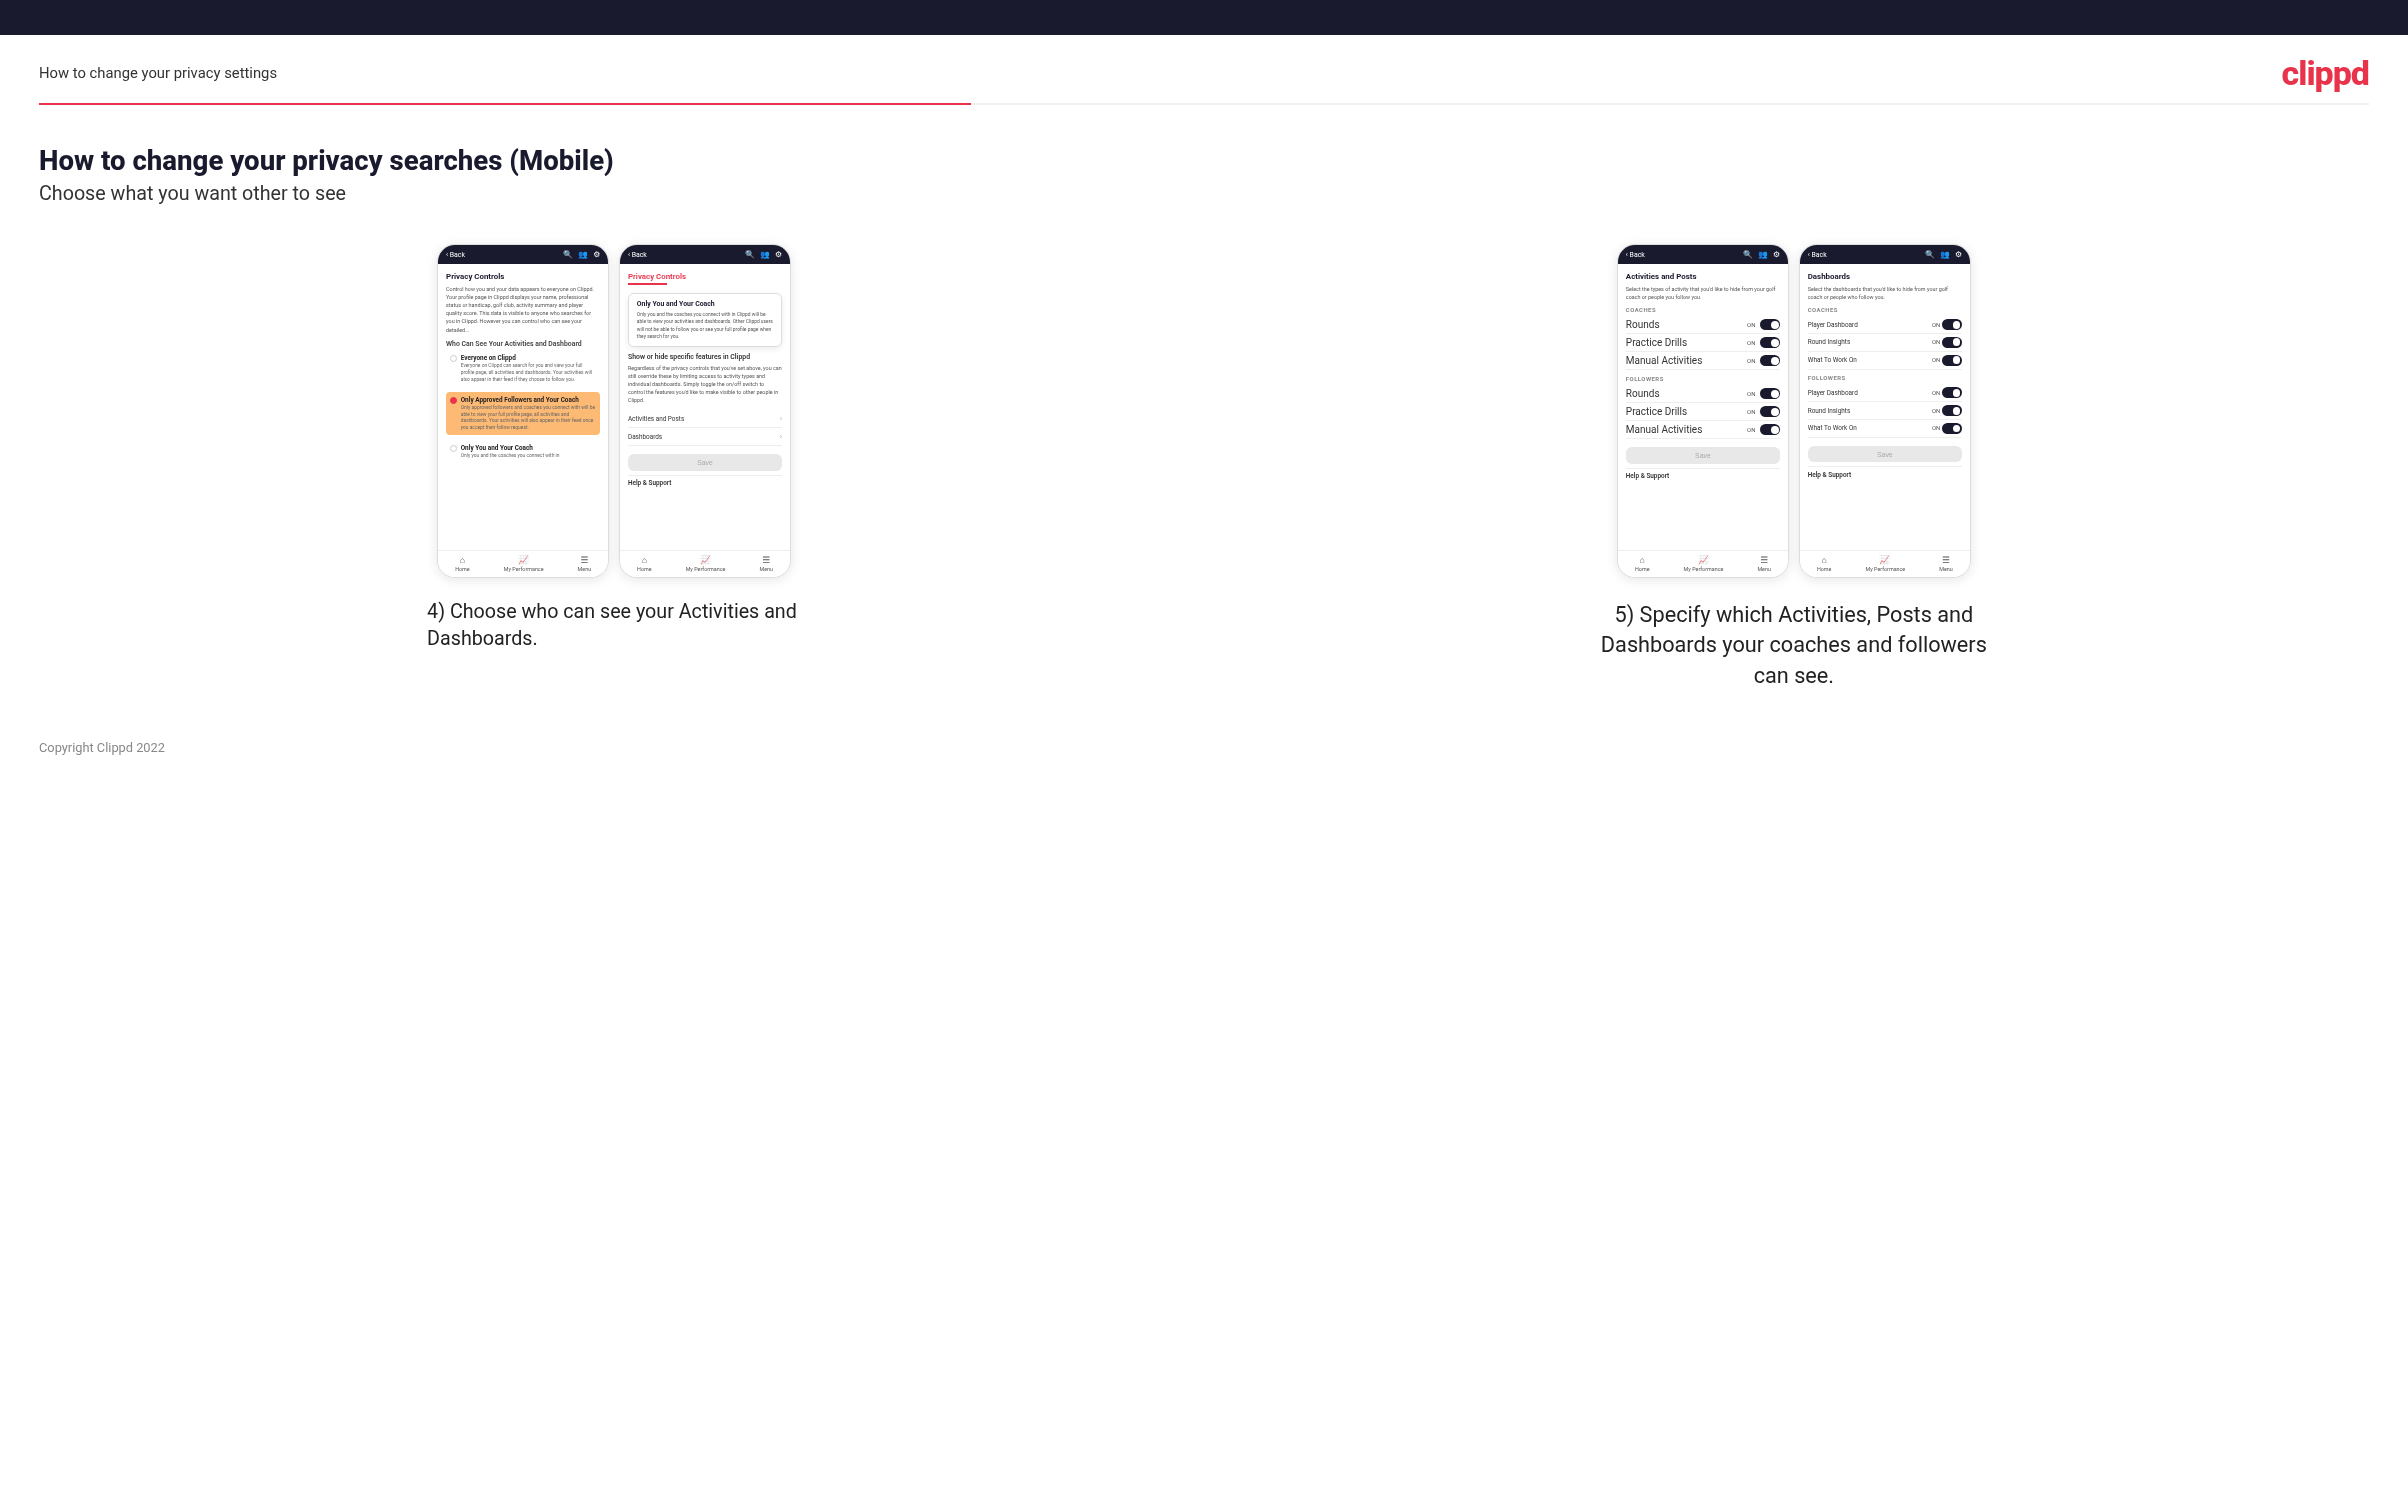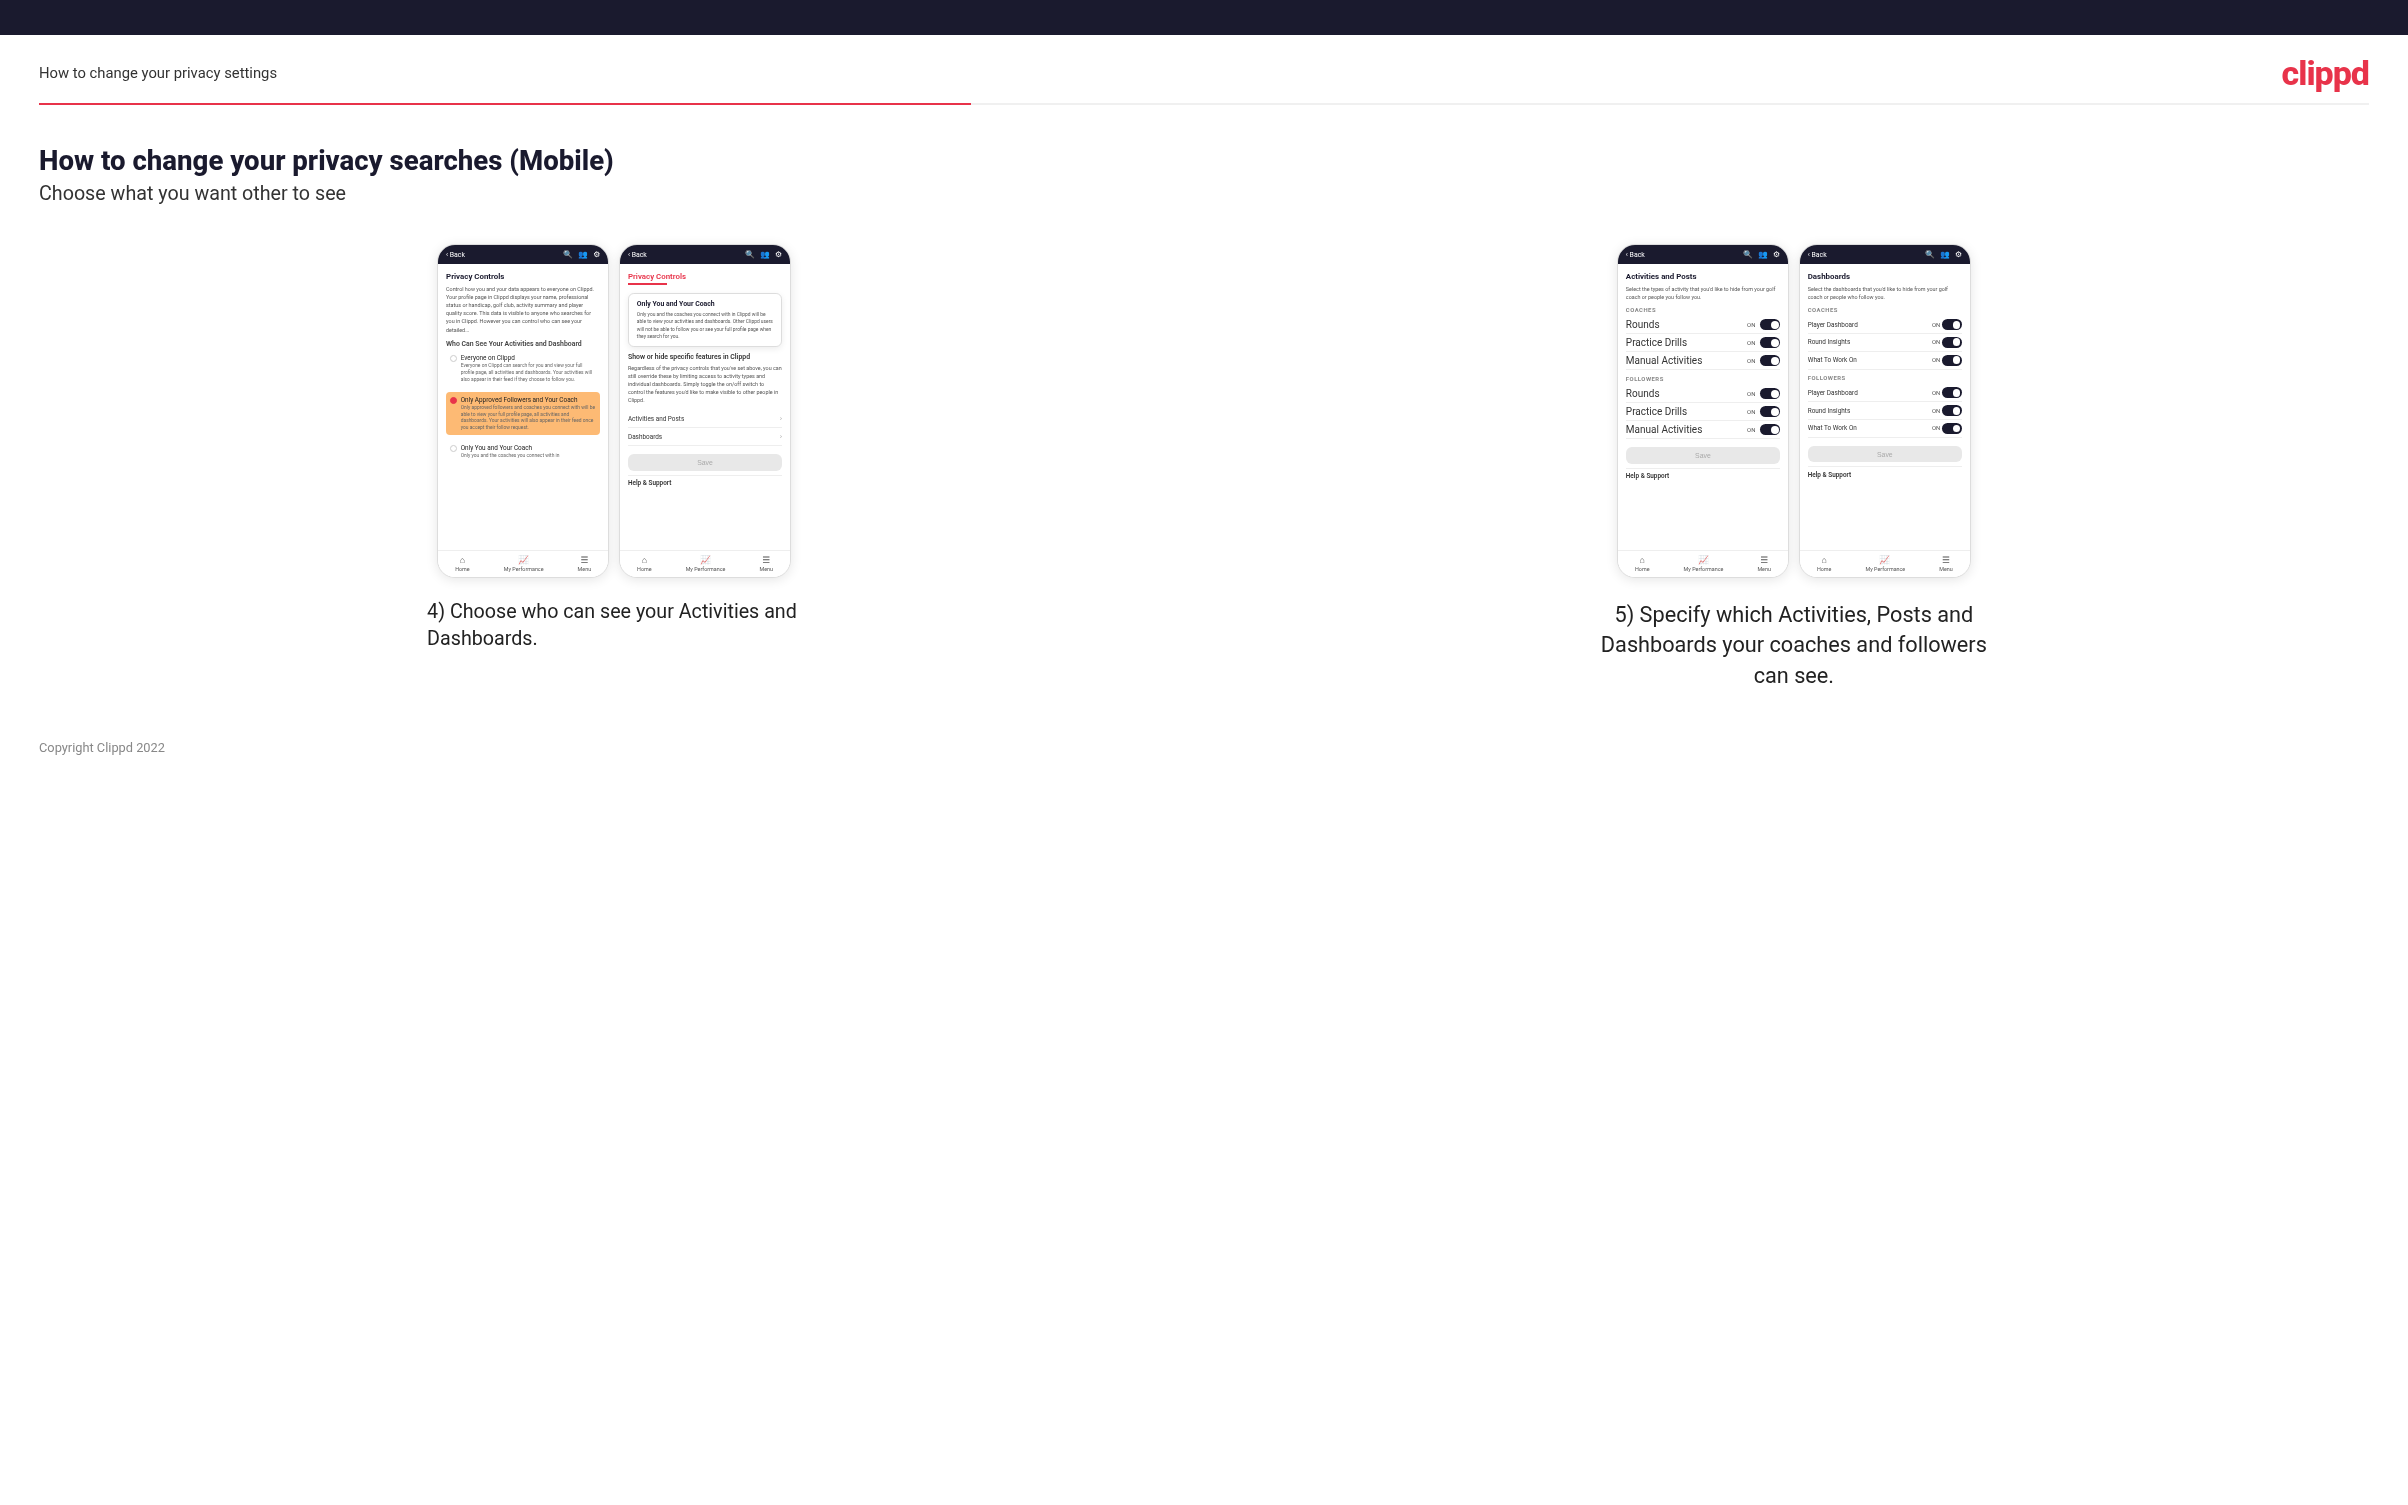--- a/index.html
+++ b/index.html
@@ -141,21 +141,21 @@
       border: 1.5px solid #ccc;
       flex-shrink: 0;
       margin-top: 1px;
     }
     .radio-circle.active {
       border-color: #e8334a;
       background: #e8334a;
     }
     .radio-option-text .label {
       font-size: 6.4px;
-      font-weight: 400;
+      font-weight: 700;
       color: #222;
     }
     .radio-option-text .desc {
       font-size: 4.9px;
       color: #666;
       line-height: 1.4;
     }
 
     
     .popup-card {

